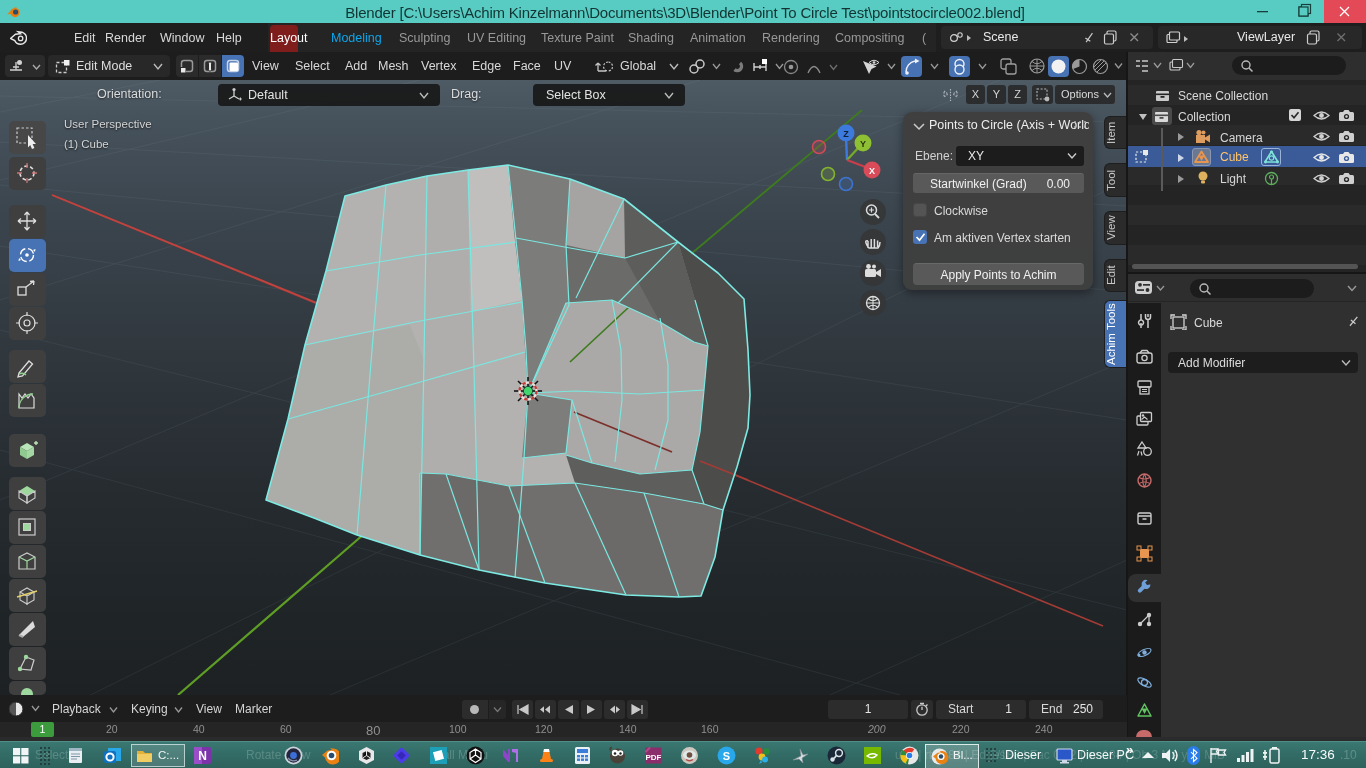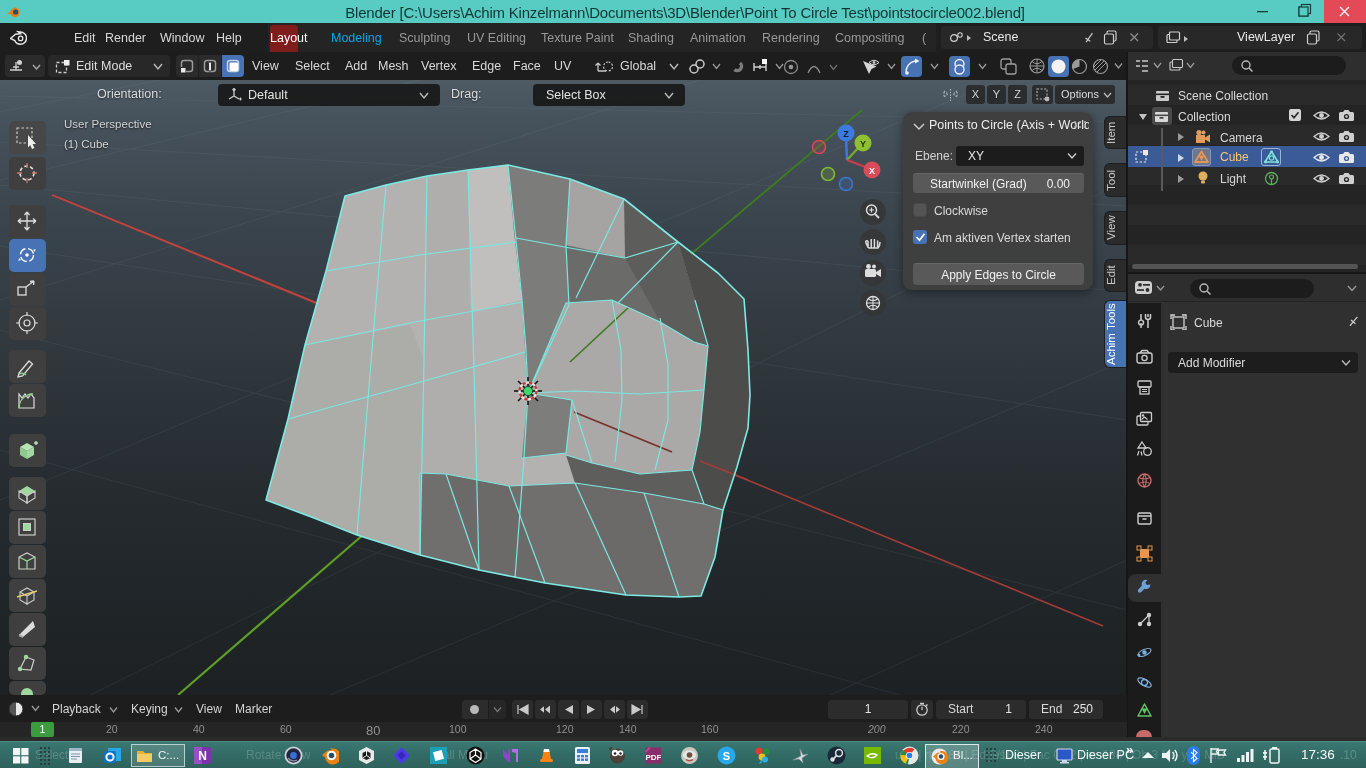--- a/index.html
+++ b/index.html
@@ -530,21 +530,21 @@
     <div class="txt" style="right:14px;top:3px;font-size:12px;color:#f1f1f1;">0.00</div>
   </div>
   <div class="abs" style="left:10px;top:91px;width:14px;height:14px;background:#545454;border-radius:3px;border:1px solid #474747;"></div>
   <div class="txt" style="left:31px;top:92px;font-size:12px;color:#dadada;">Clockwise</div>
   <div class="abs" style="left:10px;top:118px;width:14px;height:14px;background:#4772b3;border-radius:3px;">
     <svg class="abs" style="left:1.5px;top:2px" width="11" height="10">
         <path d="M1.5 5 l3 3.2 5 -6.5" stroke="#fff" stroke-width="1.7" fill="none"></path>
       </svg>
   </div>
   <div class="txt" style="left:31px;top:119px;font-size:12px;color:#dadada;">Am aktiven Vertex starten</div>
-  <div class="abs" style="left:10px;top:151px;width:171px;height:22px;background:#595959;border-radius:4px;border-top:1px solid #686868;text-align:center;color:#f1f1f1;font-size:12px;padding-top:4px;">Apply Edges to Circle</div>
+  <div class="abs" style="left:10px;top:151px;width:171px;height:22px;background:#595959;border-radius:4px;border-top:1px solid #686868;text-align:center;color:#f1f1f1;font-size:12px;padding-top:4px;">Apply Points to Achim</div>
 </div>
 
 <div id="sidetabs">
 <style>
  .stab { position:absolute; left:1104px; width:22px; background:#2b2b2b; border-radius:0 6px 6px 0; color:#c8c8c8; font-size:11.5px;
         writing-mode:vertical-rl; transform:rotate(180deg); text-align:center; border:1px solid #1e1e1e; border-left:none; }
 </style>
 <div class="stab" style="top:116px;height:33px;">Item</div>
 <div class="stab" style="top:163px;height:34px;">Tool</div>
 <div class="stab" style="top:211px;height:34px;">View</div>
@@ -872,21 +872,21 @@
     <div class="txt" style="right:10px;top:2px;font-size:12px;color:#e5e5e5;">250</div>
   </div>
 
   <div class="abs" style="left:0;top:27px;width:1127px;height:15px;background:#252525;">
     <div class="abs" style="left:31px;top:0;width:23px;height:15px;background:#3c9b3c;border-radius:2px;text-align:center;font-size:10.5px;color:#fff;line-height:15px;">1</div>
     <div class="txt" style="left:106px;top:1px;font-size:10.5px;color:#909090;">20</div>
     <div class="txt" style="left:193px;top:1px;font-size:10.5px;color:#909090;">40</div>
     <div class="txt" style="left:280px;top:1px;font-size:10.5px;color:#909090;">60</div>
     <div class="txt" style="left:366px;top:1px;font-size:13px;color:#909090;">80</div>
     <div class="txt" style="left:449px;top:1px;font-size:10.5px;color:#909090;">100</div>
-    <div class="txt" style="left:535px;top:1px;font-size:10.5px;color:#909090;margin-left:21px;">120</div>
+    <div class="txt" style="left:535px;top:1px;font-size:10.5px;color:#909090;">120</div>
     <div class="txt" style="left:619px;top:1px;font-size:10.5px;color:#909090;">140</div>
     <div class="txt" style="left:701px;top:1px;font-size:10.5px;color:#909090;">160</div>
     <div class="txt" style="left:785px;top:1px;font-size:10.5px;color:#909090;margin-top:40px;">180</div>
     <div class="txt" style="left:868px;top:1px;font-size:10.5px;color:#909090;font-style:italic;">200</div>
     <div class="txt" style="left:952px;top:1px;font-size:10.5px;color:#909090;">220</div>
     <div class="txt" style="left:1035px;top:1px;font-size:10.5px;color:#909090;">240</div>
   </div>
 </div>
 
 <div class="abs" style="left:0;top:737px;width:1366px;height:4px;background:#2b2b2b;"></div>

